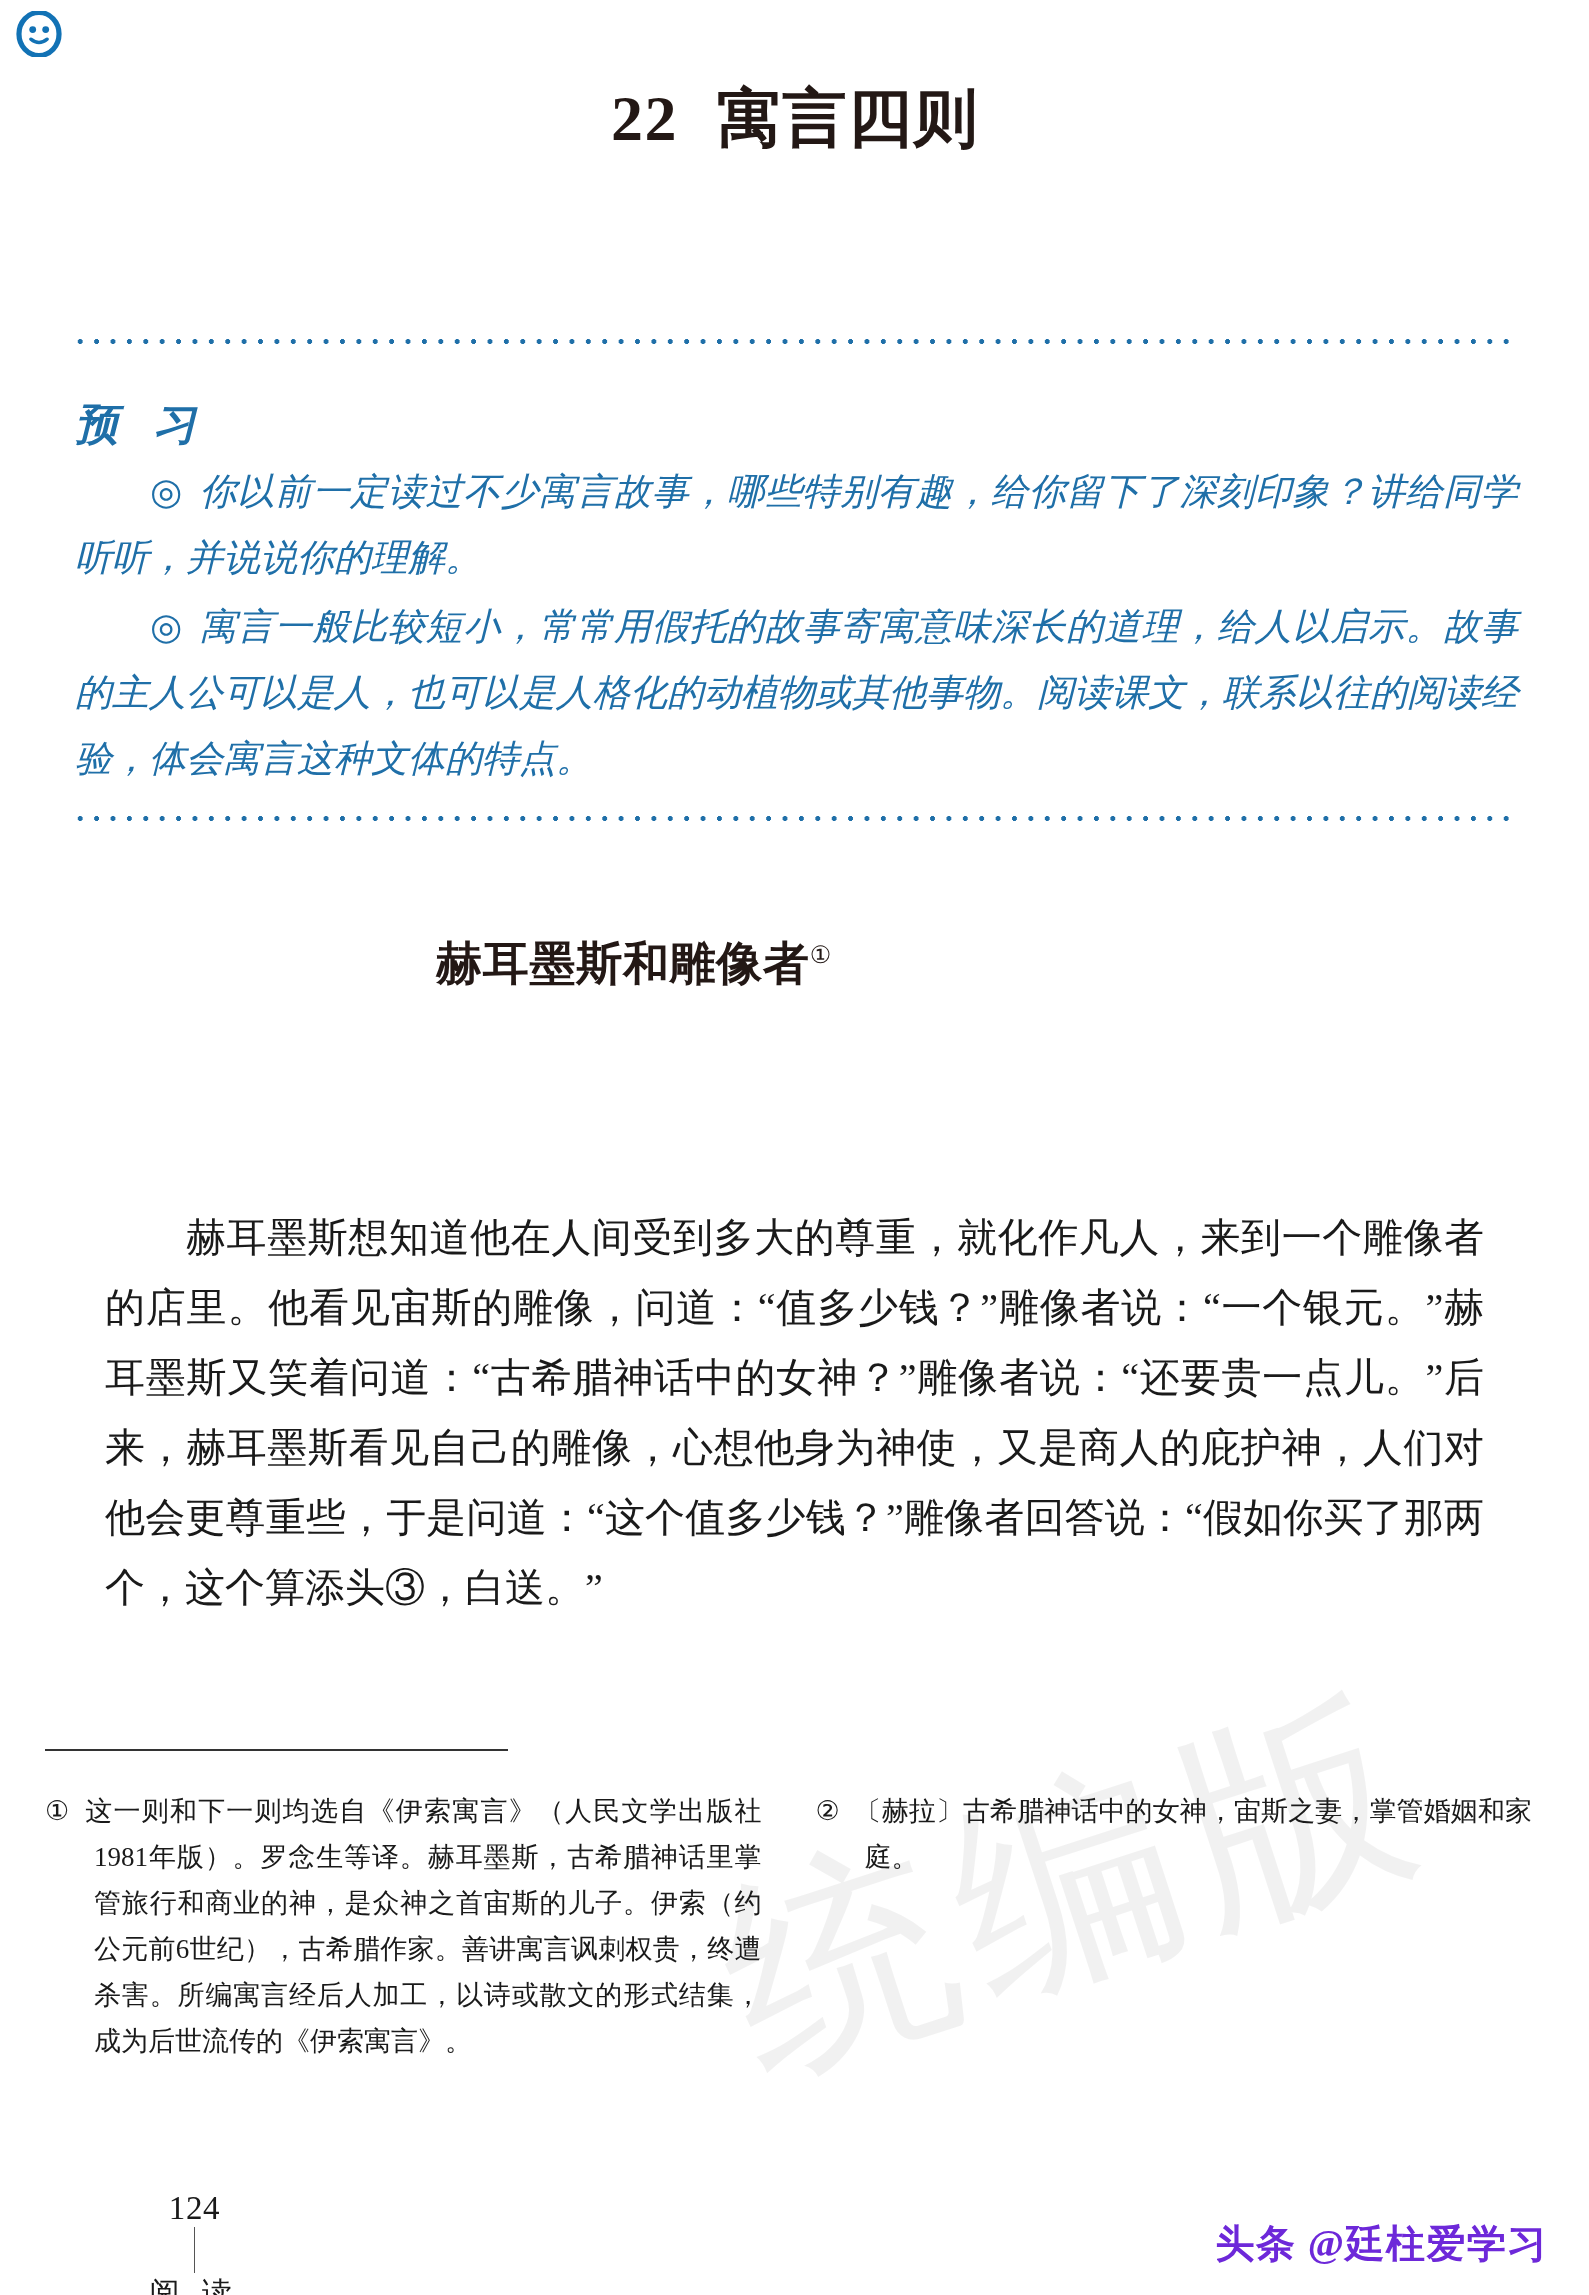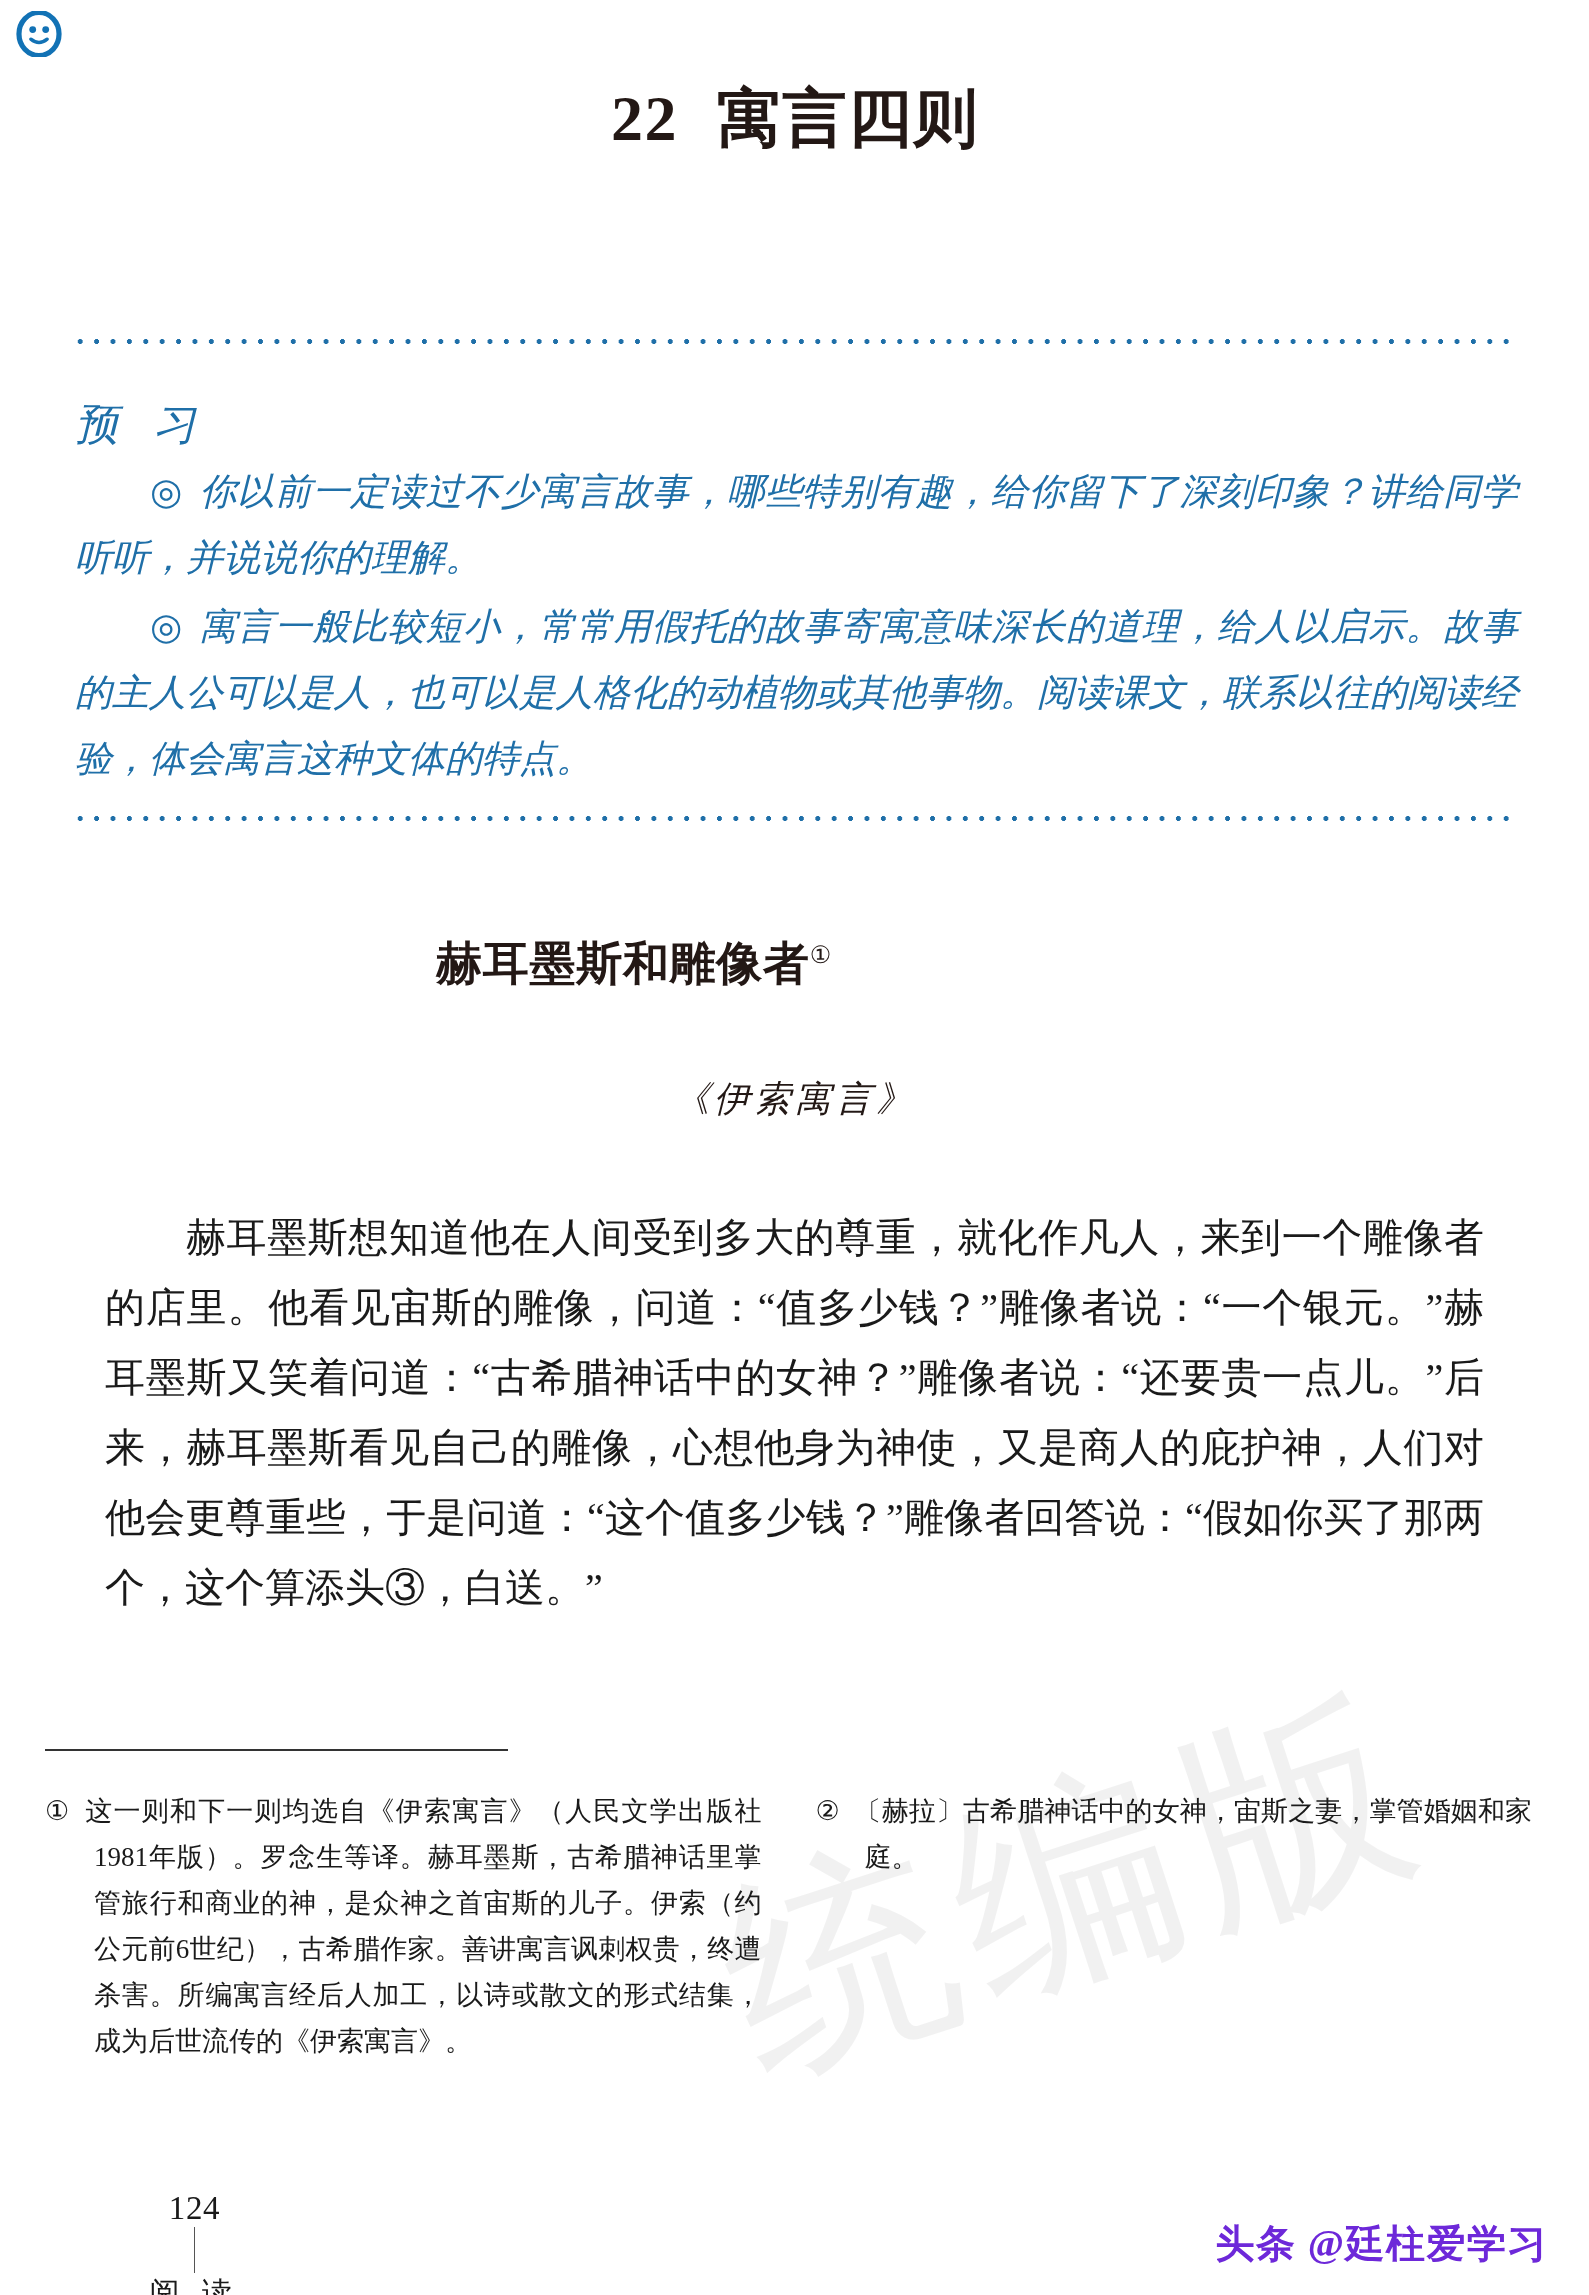--- a/index.html
+++ b/index.html
@@ -57,21 +57,21 @@
   #rule-bottom { top: 815px; }
 
   
   .preview-heading {
     position: absolute;
     left: 75px;
     top: 396px;
     font-family: "Liberation Serif", "DejaVu Serif", serif;
     font-size: 43px;
     font-style: italic;
-    font-weight: 400;
+    font-weight: 700;
     color: #1f6fa8;
     letter-spacing: 12px;
   }
   .preview-body {
     position: absolute;
     left: 75px;
     top: 459px;
     width: 1443px;
     color: #1f6fa8;
     font-family: "Liberation Serif", "DejaVu Serif", serif;
@@ -227,21 +227,20 @@
   <div class="preview-body">
     <p class="indent"><span class="bullet">◎</span><span>你以前一定读过不少寓言故事，哪些特别有趣，给你留下了深刻印象？讲给同学听听，并说说你的理解。</span></p>
     <p class="indent"><span class="bullet">◎</span><span>寓言一般比较短小，常常用假托的故事寄寓意味深长的道理，给人以启示。故事的主人公可以是人，也可以是人格化的动植物或其他事物。阅读课文，联系以往的阅读经验，体会寓言这种文体的特点。</span></p>
   </div>
 
   <div class="dotted-rule" id="rule-bottom"></div>
 
   <div class="fable-heading">
     <span>赫耳墨斯和雕像者</span><sup>①</sup>
   </div>
-  <div class="fable-source">《伊索寓言》</div>
 
   <div class="fable-body">
     <p>赫耳墨斯想知道他在人间受到多大的尊重，就化作凡人，来到一个雕像者的店里。他看见宙斯的雕像，问道：“值多少钱？”雕像者说：“一个银元。”赫耳墨斯又笑着问道：“古希腊神话中的女神？”雕像者说：“还要贵一点儿。”后来，赫耳墨斯看见自己的雕像，心想他身为神使，又是商人的庇护神，人们对他会更尊重些，于是问道：“这个值多少钱？”雕像者回答说：“假如你买了那两个，这个算添头③，白送。”</p>
   </div>
 
   <div class="wm-big">统编版</div>
 
   <div id="footnote-rule"></div>
 
   <div class="footnotes">

